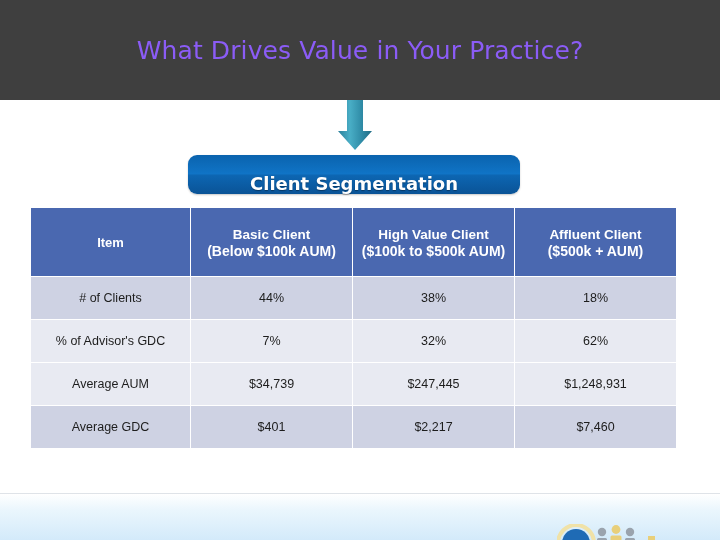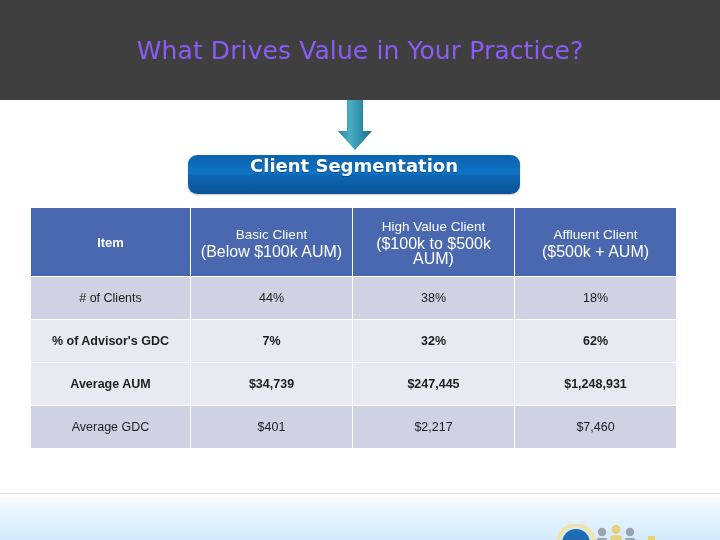--- a/index.html
+++ b/index.html
@@ -74,21 +74,21 @@
   .seg-pill {
     position: absolute;
     left: 188px;
     top: 155px;
     width: 332px;
     height: 39px;
     border-radius: 9px;
     background: linear-gradient(180deg, #0a63ae 0%, #1074c6 48%, #0d66b2 52%, #0a5396 100%);
     box-shadow: 0 1px 2px rgba(0,0,0,0.22);
     display: flex;
-    align-items: flex-start;
+    align-items: flex-end;
     justify-content: center;
   }
   .seg-pill-label {
     color: #ffffff;
     font-size: 18px;
     font-weight: bold;
     font-family: "DejaVu Sans", sans-serif;
     text-shadow: 0 1px 1px rgba(0,0,0,0.35);
   }
 
@@ -115,42 +115,42 @@
     text-align: center;
     padding: 0 4px;
     font-weight: bold;
   }
   .th-item {
     font-size: 13px;
   }
   .th-main {
     display: block;
     font-size: 13.5px;
-    font-weight: normal;
+    font-weight: bold;
     line-height: 17px;
     text-align: center;
   }
   .th-sub {
     display: block;
-    font-size: 16px;
-    font-weight: normal;
+    font-size: 14px;
+    font-weight: bold;
     line-height: 15px;
     margin-top: 1px;
   }
 
   .tbl td {
     height: 42px;
     vertical-align: middle;
     text-align: center;
     color: #1d1d1d;
     font-size: 12.5px;
     padding: 0 4px;
   }
   .tbl tr.odd td { background: #ced2e3; }
-  .tbl tr.even td { background: #e8eaf2; font-weight: bold; }
+  .tbl tr.even td { background: #e8eaf2; }
 
   
   .logo {
     position: absolute;
     left: 557px;
     top: 524px;
     width: 108px;
     height: 38px;
   }
 </style>

